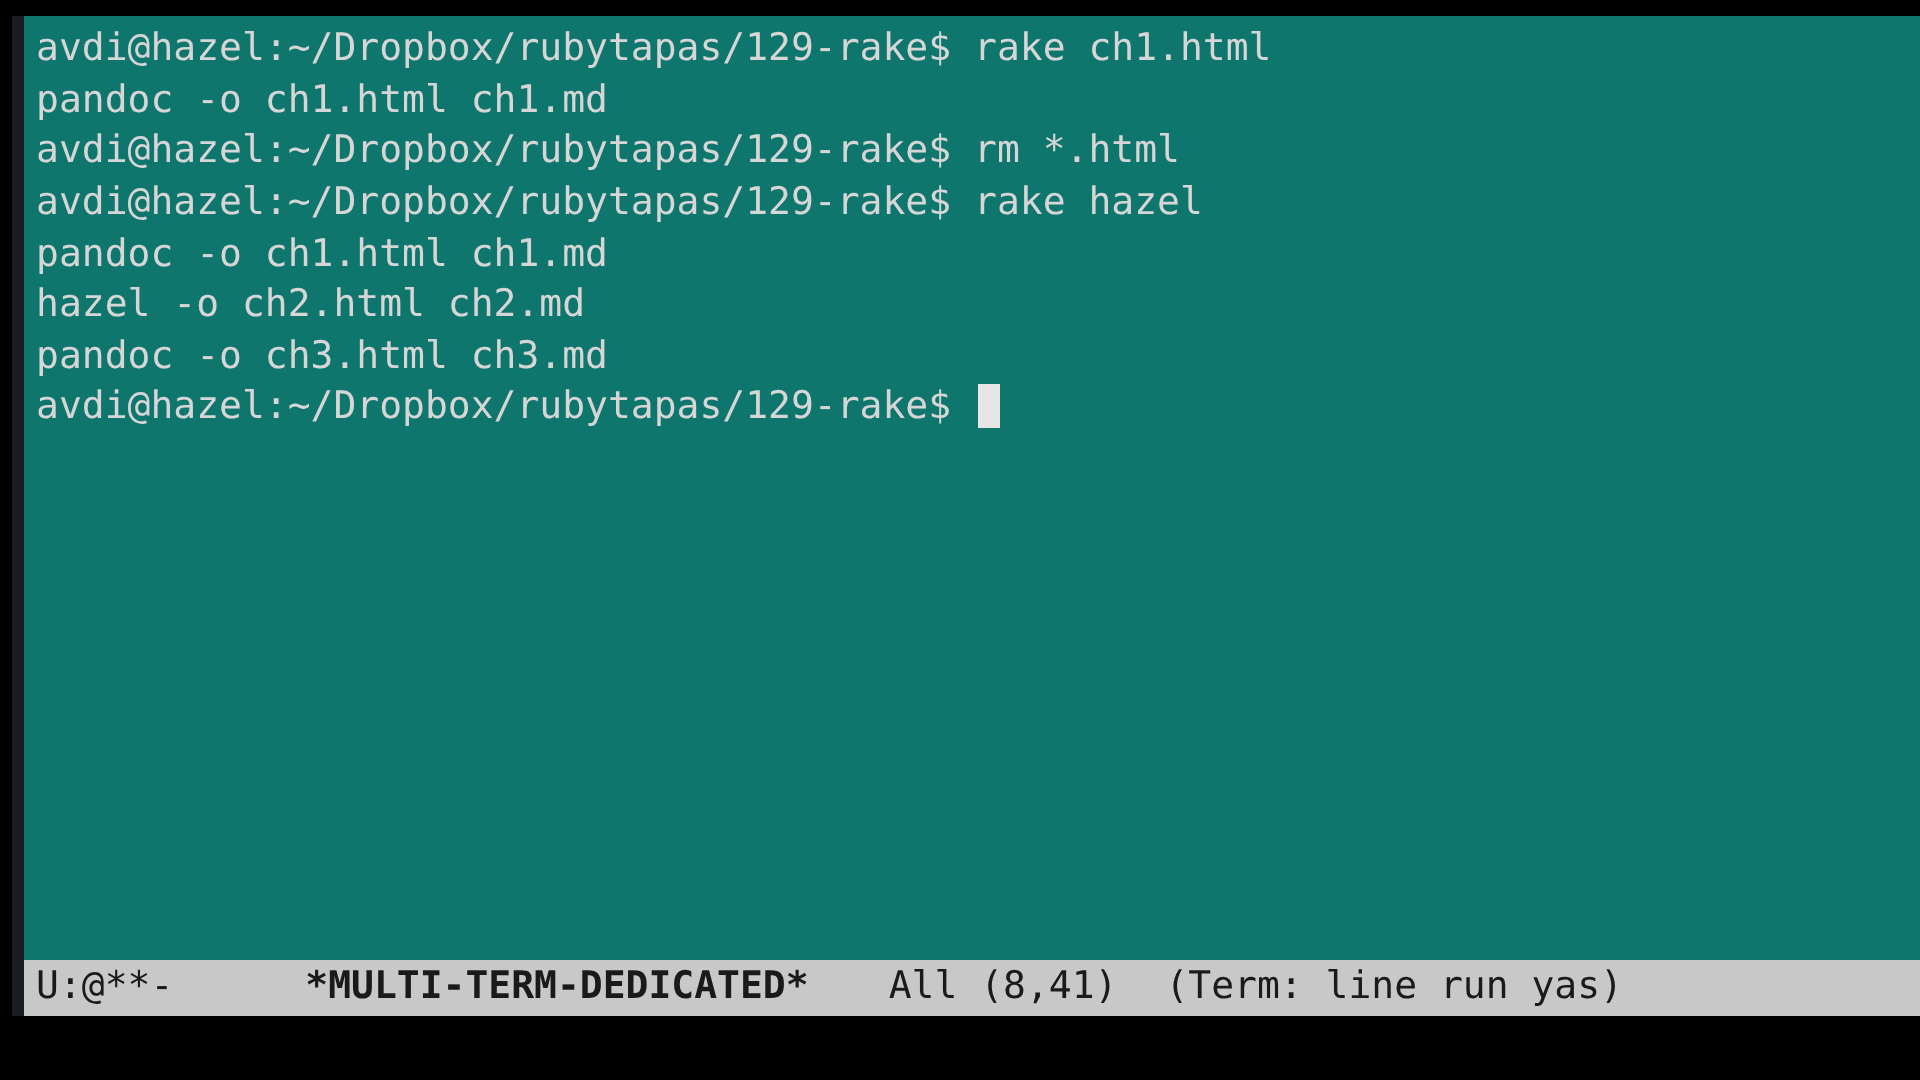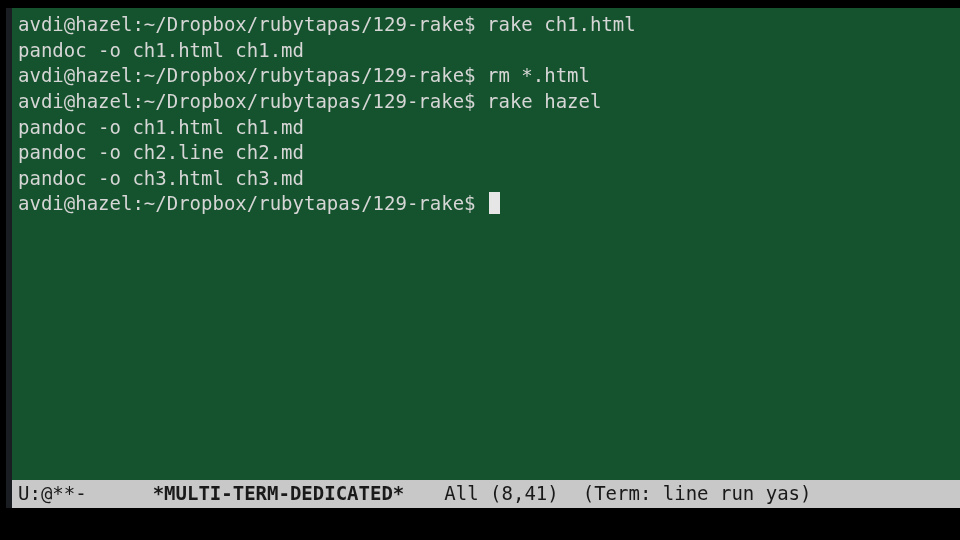--- a/index.html
+++ b/index.html
@@ -15,21 +15,21 @@
       font-size: 19px;
       overflow: hidden;
       position: relative;
     }
     .letterbox-top {
       width: 100%;
       height: 8px;
       background: #000;
     }
     .terminal-area {
-      background: #14532d;
+      background: #0f766e;
       width: 948px;
       height: 500px;
       margin-left: 6px;
       padding: 4px 6px;
       color: #d6d6d6;
       line-height: 1.35;
       position: relative;
     }
     .term-line {
       white-space: pre;
@@ -98,21 +98,21 @@
 <div class="letterbox-top"></div>
 
 <div class="terminal-wrap">
   <div class="terminal-area">
     <div id="lines">
         <div class="term-line"><span class="prompt">avdi@hazel:~/Dropbox/rubytapas/129-rake$ </span><span class="cmd">rake ch1.html</span></div>
         <div class="term-line"><span>pandoc -o ch1.html ch1.md</span></div>
         <div class="term-line"><span class="prompt">avdi@hazel:~/Dropbox/rubytapas/129-rake$ </span><span class="cmd">rm *.html</span></div>
         <div class="term-line"><span class="prompt">avdi@hazel:~/Dropbox/rubytapas/129-rake$ </span><span class="cmd">rake hazel</span></div>
         <div class="term-line"><span>pandoc -o ch1.html ch1.md</span></div>
-        <div class="term-line"><span>pandoc -o ch2.line ch2.md</span></div>
+        <div class="term-line"><span>hazel -o ch2.html ch2.md</span></div>
         <div class="term-line"><span>pandoc -o ch3.html ch3.md</span></div>
         <div class="term-line"><span class="prompt">avdi@hazel:~/Dropbox/rubytapas/129-rake$ </span><span class="cmd"></span><span class="cursor"></span></div>
       </div>
 
     <div class="status-bar">
       <span class="status-left">U:@**-</span>
       <span class="status-buffer">*MULTI-TERM-DEDICATED*</span>
       <span class="status-pos">All (8,41)</span>
       <span class="status-modes">(Term: line run yas)</span>
     </div>

